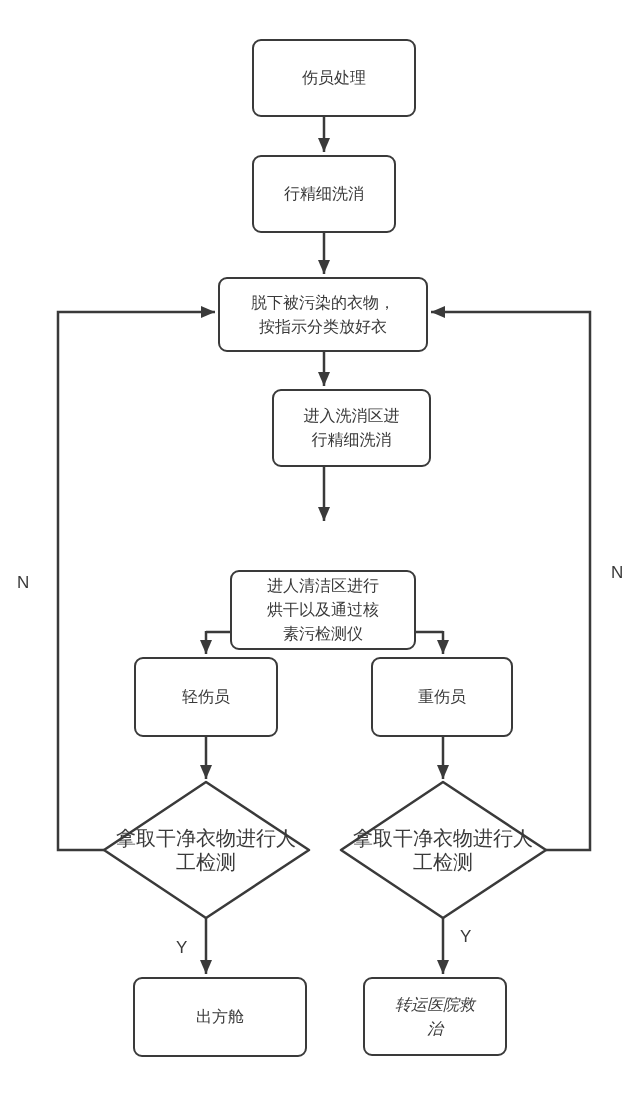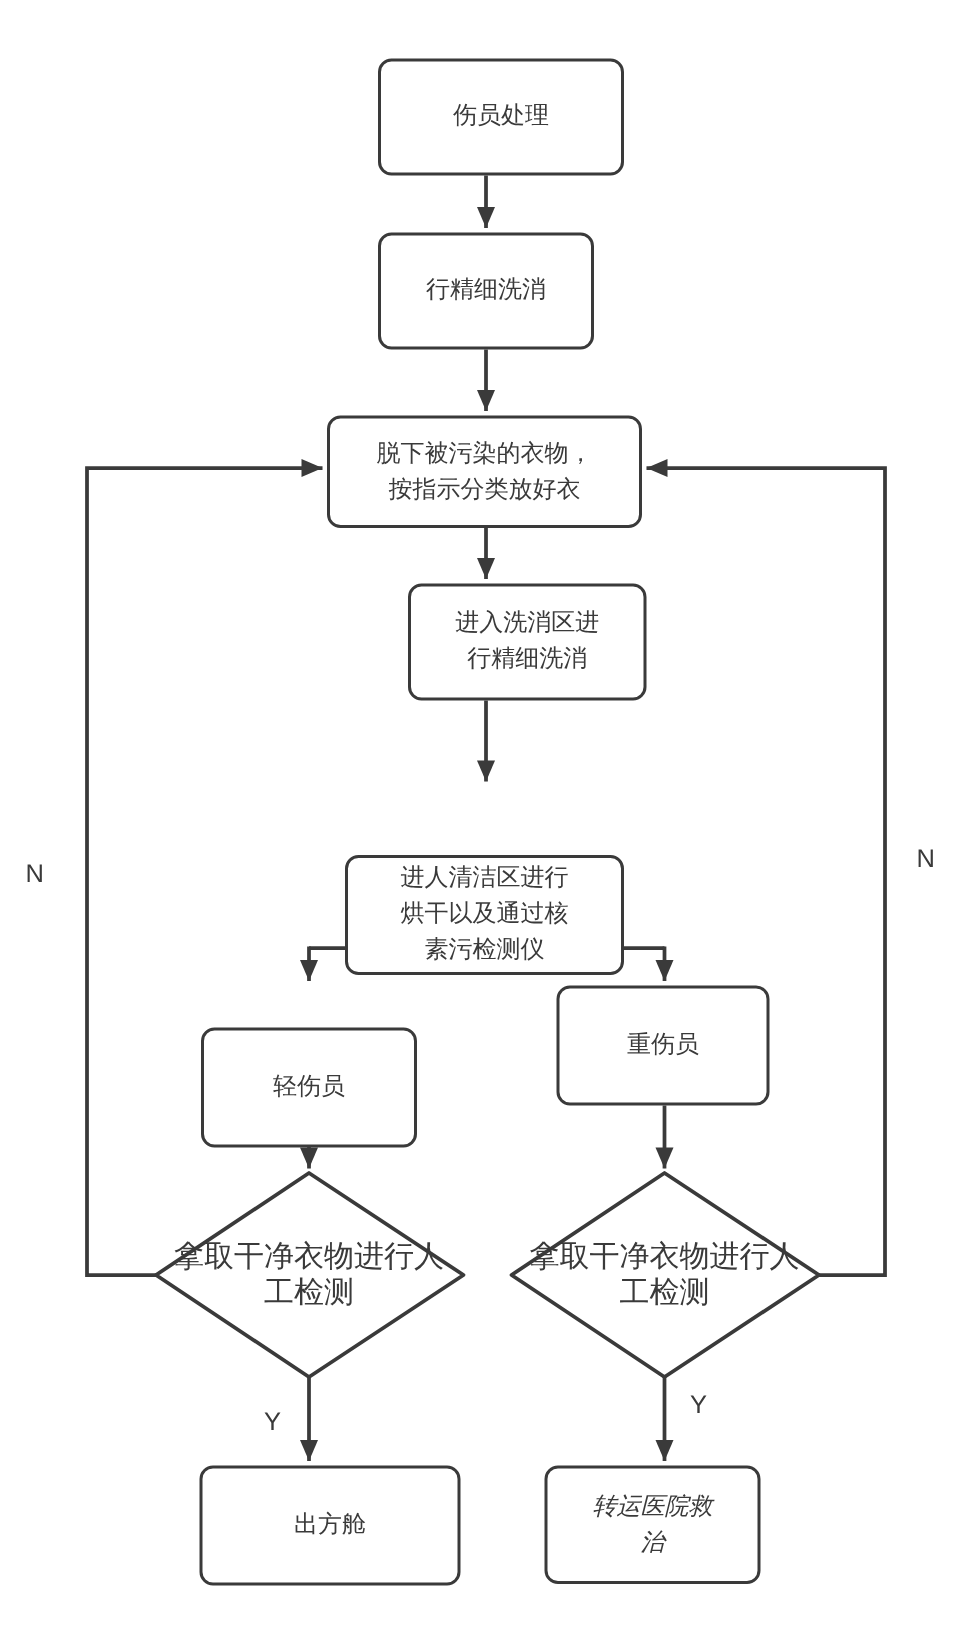--- a/index.html
+++ b/index.html
@@ -74,21 +74,21 @@
     <span>进入洗消区进
 行精细洗消</span>
   </div>
 
   <div class="node" style="left:230px;top:524px;width:186px;height:80px;margin-top:46px;">
     <span>进人清洁区进行
 烘干以及通过核
 素污检测仪</span>
   </div>
 
-  <div class="node" style="left:134px;top:657px;width:144px;height:80px;margin-top:28px;">
+  <div class="node" style="left:134px;top:657px;width:144px;height:80px;">
     <span>轻伤员</span>
   </div>
 
   <div class="node" style="left:371px;top:657px;width:142px;height:80px;">
     <span>重伤员</span>
   </div>
 
   <div class="dlabel" style="left:107px;top:812px;width:198px;height:76px;">
     <span>拿取干净衣物进行人
 工检测</span>

